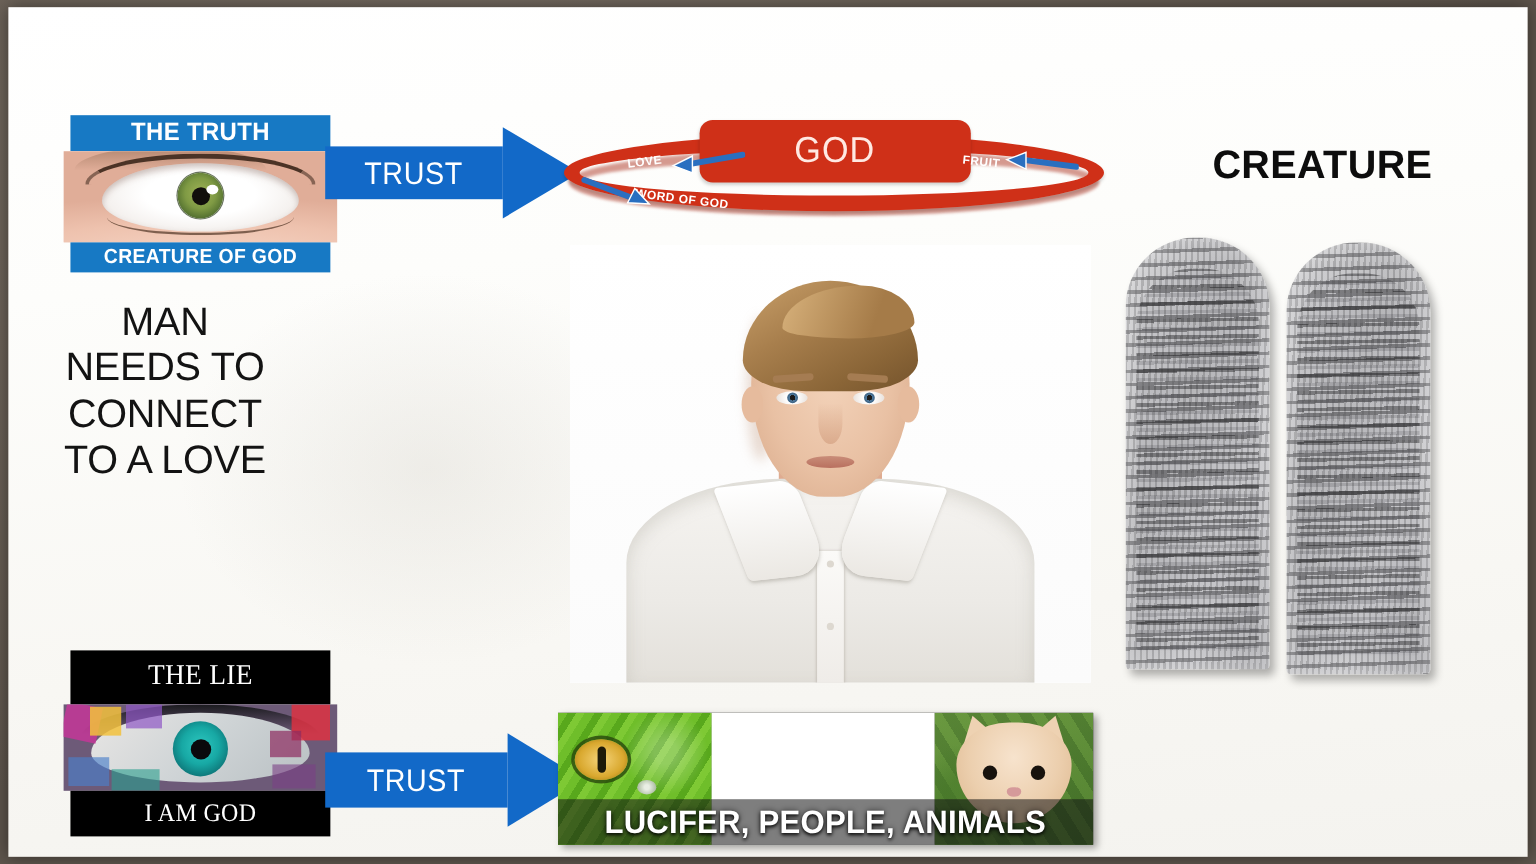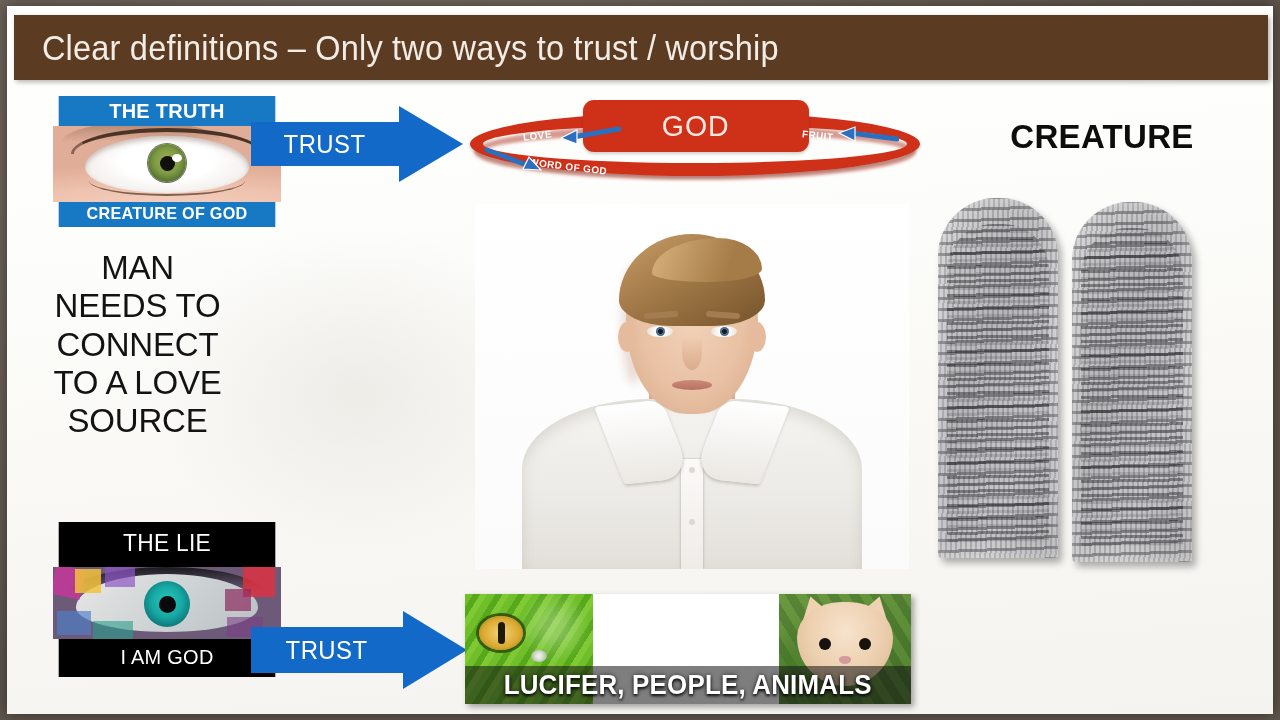--- a/index.html
+++ b/index.html
@@ -35,21 +35,21 @@
     box-shadow:2px 2px 5px rgba(0,0,0,.30);
   }
   #titlebar .t{
     color:#f3ece4; font-size:35px; font-weight:400; letter-spacing:.2px;
     padding-left:30px; white-space:nowrap;
     font-family:"Liberation Sans", sans-serif;
     transform:scaleX(.93); transform-origin:left center;
   }
 
   
-  .arrow{ position:absolute; display:block; }
+  .arrow{ position:absolute; display:block;margin-left:20px; }
   .arrow .shaft{
     position:absolute; left:0; background:#1269c8; display:flex;
     align-items:center; justify-content:center;
   }
   .arrow .head{
     position:absolute; width:0; height:0;
     border-style:solid; border-color:transparent;
     border-left-color:#1269c8;
   }
   .arrow .lbl{
@@ -354,23 +354,20 @@
     color:#ffffff; font-size:27px; font-weight:700; letter-spacing:.2px;
     text-shadow:0 2px 3px rgba(0,0,0,.85), 0 0 5px rgba(0,0,0,.6);
     transform:scaleX(.96);
   }
 </style>
 </head>
 <body>
 
 <div id="slide">
 
-  <div id="titlebar">
-    <div class="t">Clear definitions – Only two ways to trust / worship</div>
-  </div>
 
   <div class="eyepanel truth" style="top:90px;">
     <div class="cap">THE TRUTH</div>
     <div class="eye-photo">
       <div class="skin"></div>
       <div class="brow"></div>
       <div class="white"></div>
       <div class="iris"></div>
       <div class="pupil"></div>
       <div class="glint"></div>
@@ -379,24 +376,23 @@
     </div>
     <div class="cap small">CREATURE OF GOD</div>
   </div>
 
   <div style="position:absolute;left:25px;top:243px;width:211px;text-align:center;
               font-size:33px;line-height:1.16;color:#131313;letter-spacing:-.2px;">
     <div>MAN</div>
     <div>NEEDS TO</div>
     <div>CONNECT</div>
     <div>TO A LOVE</div>
-    <div>SOURCE</div>
-  </div>
-
-  <div class="eyepanel lie" style="top:516px;">
+  </div>
+
+  <div class="eyepanel lie" style="top:536px;font-family:Liberation Serif, serif;">
     <div class="cap" style="padding:4px 0 6px;">THE LIE</div>
     <div class="eye-mosaic">
       <div class="m-lashtop"></div>
       <div class="m-white"></div>
       <div class="m-iris"></div>
       <div class="m-pupil"></div>
       <div class="tile" style="left:0;top:0;width:30px;height:30px;background:#c9349a;opacity:.8;transform:rotate(12deg);"></div>
       <div class="tile" style="left:22px;top:2px;width:26px;height:24px;background:#f2c13c;opacity:.85;"></div>
       <div class="tile" style="left:52px;top:0;width:30px;height:20px;background:#8f57c4;opacity:.7;"></div>
       <div class="tile" style="right:6px;top:0;width:32px;height:30px;background:#e4303f;opacity:.8;"></div>

